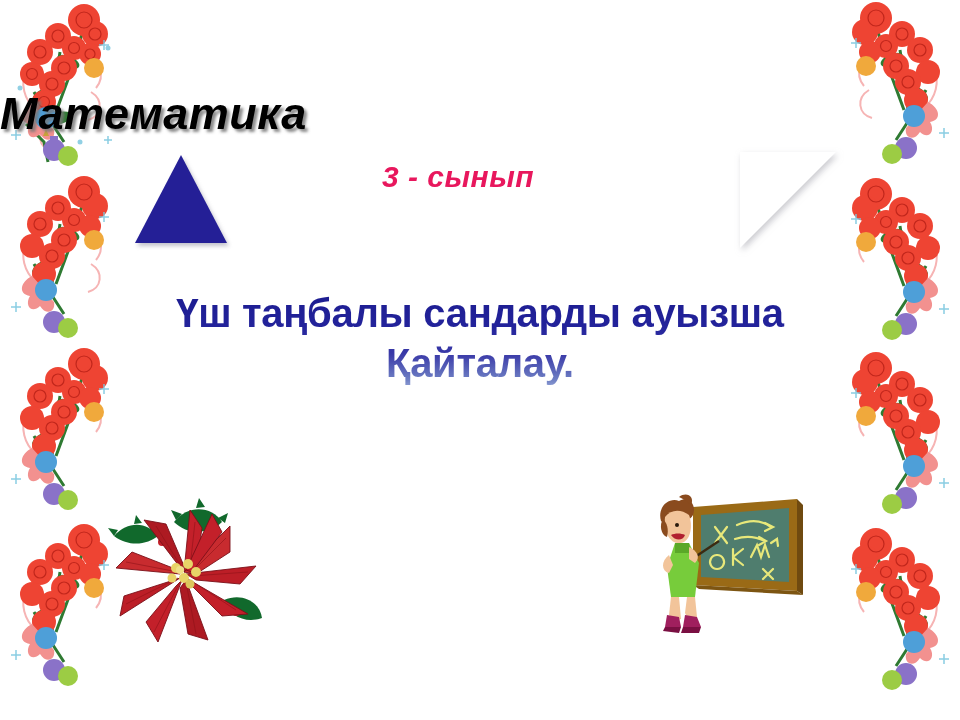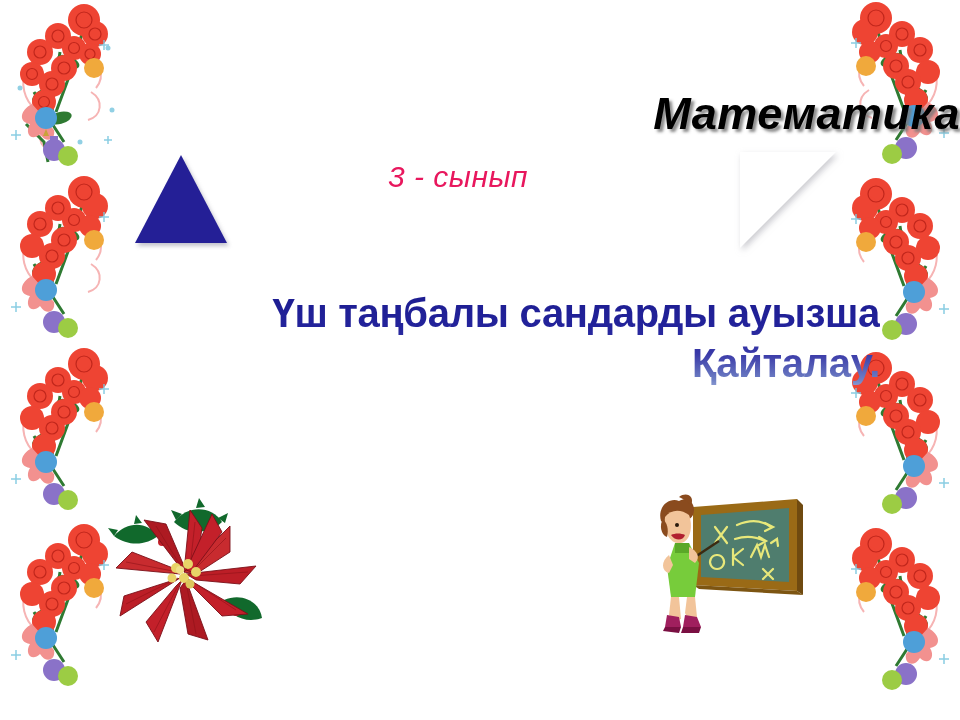--- a/index.html
+++ b/index.html
@@ -38,37 +38,37 @@
     width: 130px;
     height: 180px;
   }
 
   
   #title {
     position: absolute;
     left: 0;
     top: 88px;
     width: 960px;
-    text-align: right;
+    text-align: left;
     font-size: 45px;
     font-weight: bold;
     font-style: italic;
     color: #000000;
     letter-spacing: 0.5px;
     text-shadow: 3px 3px 3px rgba(120,120,120,0.85);
     white-space: nowrap;
   }
   #subtitle {
     position: absolute;
     left: 0;
     top: 160px;
     width: 916px;
     text-align: center;
     font-size: 30px;
-    font-weight: normal;
+    font-weight: bold;
     font-style: italic;
     color: #e8175d;
     letter-spacing: 0.5px;
     white-space: nowrap;
   }
 
   
   #blue-triangle {
     position: absolute;
     left: 135px;
@@ -90,21 +90,21 @@
     border-bottom: 96px solid transparent;
     filter: drop-shadow(2px 3px 3px rgba(160,160,170,0.55));
   }
 
   
   #main-heading {
     position: absolute;
     left: 80px;
     top: 288px;
     width: 800px;
-    text-align: right;
+    text-align: center;
     font-size: 40px;
     font-weight: bold;
     line-height: 50px;
     letter-spacing: -0.3px;
     background-image: linear-gradient(180deg,
         #1b1b8e 0%, #23239b 38%, #3a3aa8 66%, #6f80c4 92%, #93a3d6 100%);
     -webkit-background-clip: text;
     background-clip: text;
     color: transparent;
     -webkit-text-fill-color: transparent;

